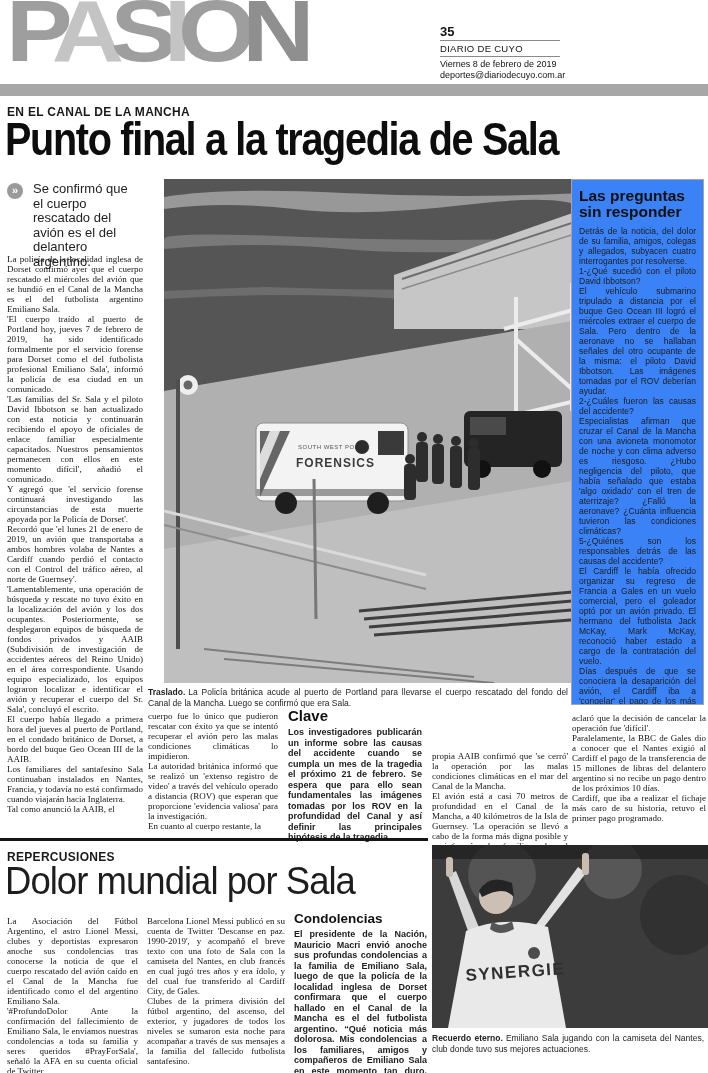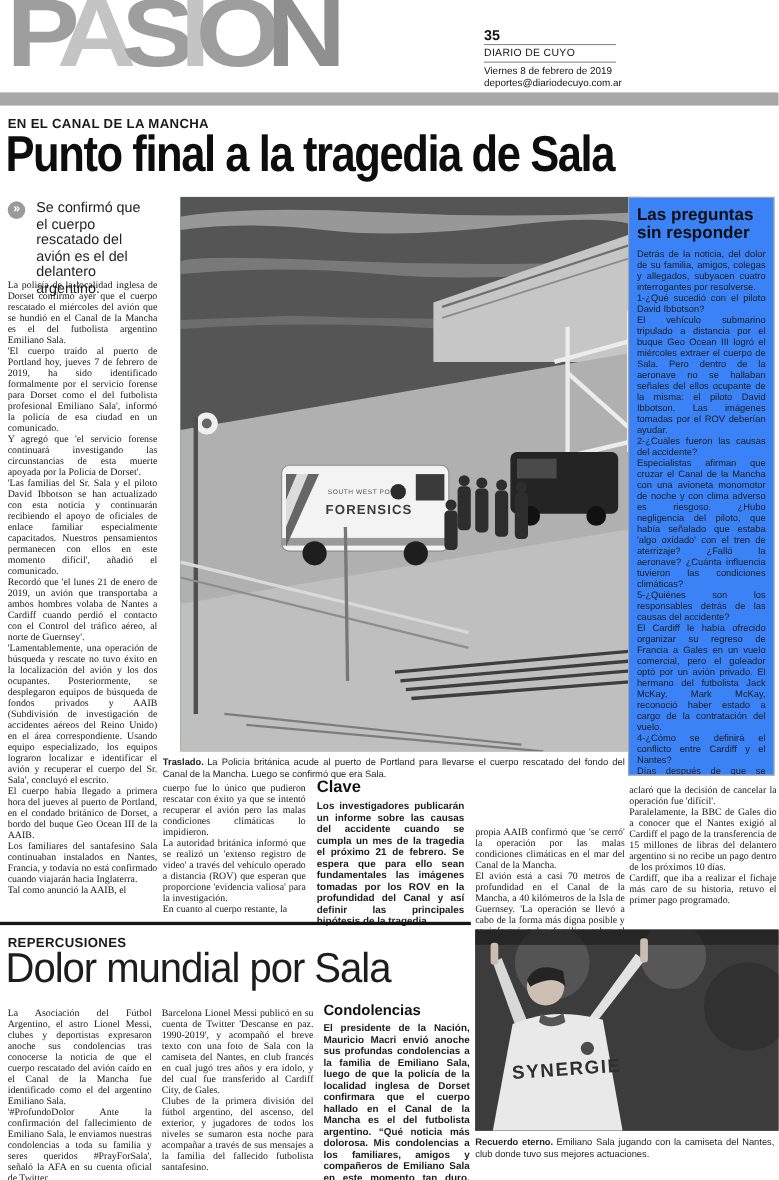--- a/index.html
+++ b/index.html
@@ -84,22 +84,22 @@
   <div id="headline1">Punto final a la tragedia de Sala</div>
 
   <div id="quote">
     <span class="qicon">»</span>
     <span class="qtext">Se confirmó que el cuerpo rescatado del avión es el del delantero argentino.</span>
   </div>
 
   <div id="col1" class="serifcol">
     <p>La policía de la localidad inglesa de Dorset confirmó ayer que el cuerpo rescatado el miércoles del avión que se hundió en el Canal de la Mancha es el del futbolista argentino Emiliano Sala.</p>
     <p>'El cuerpo traído al puerto de Portland hoy, jueves 7 de febrero de 2019, ha sido identificado formalmente por el servicio forense para Dorset como el del futbolista profesional Emiliano Sala', informó la policía de esa ciudad en un comunicado.</p>
+    <p>'Las familias del Sr. Sala y el piloto David Ibbotson se han actualizado con esta noticia y continuarán recibiendo el apoyo de oficiales de enlace familiar especialmente capacitados. Nuestros pensamientos permanecen con ellos en este momento difícil', añadió el comunicado.</p>
     <p>Y agregó que 'el servicio forense continuará investigando las circunstancias de esta muerte apoyada por la Policía de Dorset'.</p>
-    <p>'Las familias del Sr. Sala y el piloto David Ibbotson se han actualizado con esta noticia y continuarán recibiendo el apoyo de oficiales de enlace familiar especialmente capacitados. Nuestros pensamientos permanecen con ellos en este momento difícil', añadió el comunicado.</p>
     <p>Recordó que 'el lunes 21 de enero de 2019, un avión que transportaba a ambos hombres volaba de Nantes a Cardiff cuando perdió el contacto con el Control del tráfico aéreo, al norte de Guernsey'.</p>
     <p>'Lamentablemente, una operación de búsqueda y rescate no tuvo éxito en la localización del avión y los dos ocupantes. Posteriormente, se desplegaron equipos de búsqueda de fondos privados y AAIB (Subdivisión de investigación de accidentes aéreos del Reino Unido) en el área correspondiente. Usando equipo especializado, los equipos lograron localizar e identificar el avión y recuperar el cuerpo del Sr. Sala', concluyó el escrito.</p>
     <p>El cuerpo había llegado a primera hora del jueves al puerto de Portland, en el condado británico de Dorset, a bordo del buque Geo Ocean III de la AAIB.</p>
     <p>Los familiares del santafesino Sala continuaban instalados en Nantes, Francia, y todavía no está confirmado cuando viajarán hacia Inglaterra.</p>
     <p>Tal como anunció la AAIB, el</p>
   </div>
 
   <div id="photo-main">
     <svg width="420" height="504" viewBox="0 0 420 504">
       <rect x="0" y="0" width="420" height="504" fill="#b4b4b4"></rect>
@@ -192,26 +192,25 @@
   <div id="col4" class="serifcol">
     <p>propia AAIB confirmó que 'se cerró' la operación por las malas condiciones climáticas en el mar del Canal de la Mancha.</p>
     <p>El avión está a casi 70 metros de profundidad en el Canal de la Mancha, a 40 kilómetros de la Isla de Guernsey. 'La operación se llevó a cabo de la forma más digna posible y se informó a las familias sobre el progreso', explicó la AAIB, que también</p>
   </div>
 
   <div id="sidebar">
     <h2><span>Las preguntas</span><br>
     <span>sin responder</span></h2>
     <p>Detrás de la noticia, del dolor de su familia, amigos, colegas y allegados, subyacen cuatro interrogantes por resolverse.</p>
     <p>1-¿Qué sucedió con el piloto David Ibbotson?</p>
-    <p>El vehículo submarino tripulado a distancia por el buque Geo Ocean III logró el miércoles extraer el cuerpo de Sala. Pero dentro de la aeronave no se hallaban señales del ellos ocupante de la misma: el piloto David Ibbotson. Las imágenes tomadas por el ROV deberían ayudar.</p>
+    <p>El vehículo submarino tripulado a distancia por el buque Geo Ocean III logró el miércoles extraer el cuerpo de Sala. Pero dentro de la aeronave no se hallaban señales del otro ocupante de la misma: el piloto David Ibbotson. Las imágenes tomadas por el ROV deberían ayudar.</p>
     <p>2-¿Cuáles fueron las causas del accidente?</p>
     <p>Especialistas afirman que cruzar el Canal de la Mancha con una avioneta monomotor de noche y con clima adverso es riesgoso. ¿Hubo negligencia del piloto, que había señalado que estaba 'algo oxidado' con el tren de aterrizaje? ¿Falló la aeronave? ¿Cuánta influencia tuvieron las condiciones climáticas?</p>
     <p>5-¿Quiénes son los responsables detrás de las causas del accidente?</p>
     <p>El Cardiff le había ofrecido organizar su regreso de Francia a Gales en un vuelo comercial, pero el goleador optó por un avión privado. El hermano del futbolista Jack McKay, Mark McKay, reconoció haber estado a cargo de la contratación del vuelo.</p>
-    <p>4-¿Cómo se definirá el conflicto entre Cardiff y el Nantes?</p>
     <p>Días después de que se conociera la desaparición del avión, el Cardiff iba a 'congelar' el pago de los más de USD 20 millones, hasta determinar qué pasó con el avión. El miércoles, el Nantes, club que vendió a Sala, intimó a la institución de la Premier League para que cumpla.</p>
   </div>
 
   <div id="col5" class="serifcol">
     <p>aclaró que la decisión de cancelar la operación fue 'difícil'.</p>
     <p>Paralelamente, la BBC de Gales dio a conocer que el Nantes exigió al Cardiff el pago de la transferencia de 15 millones de libras del delantero argentino si no recibe un pago dentro de los próximos 10 días.</p>
     <p>Cardiff, que iba a realizar el fichaje más caro de su historia, retuvo el primer pago programado.</p>
   </div>
 
   <div id="rule-bottom"></div>

